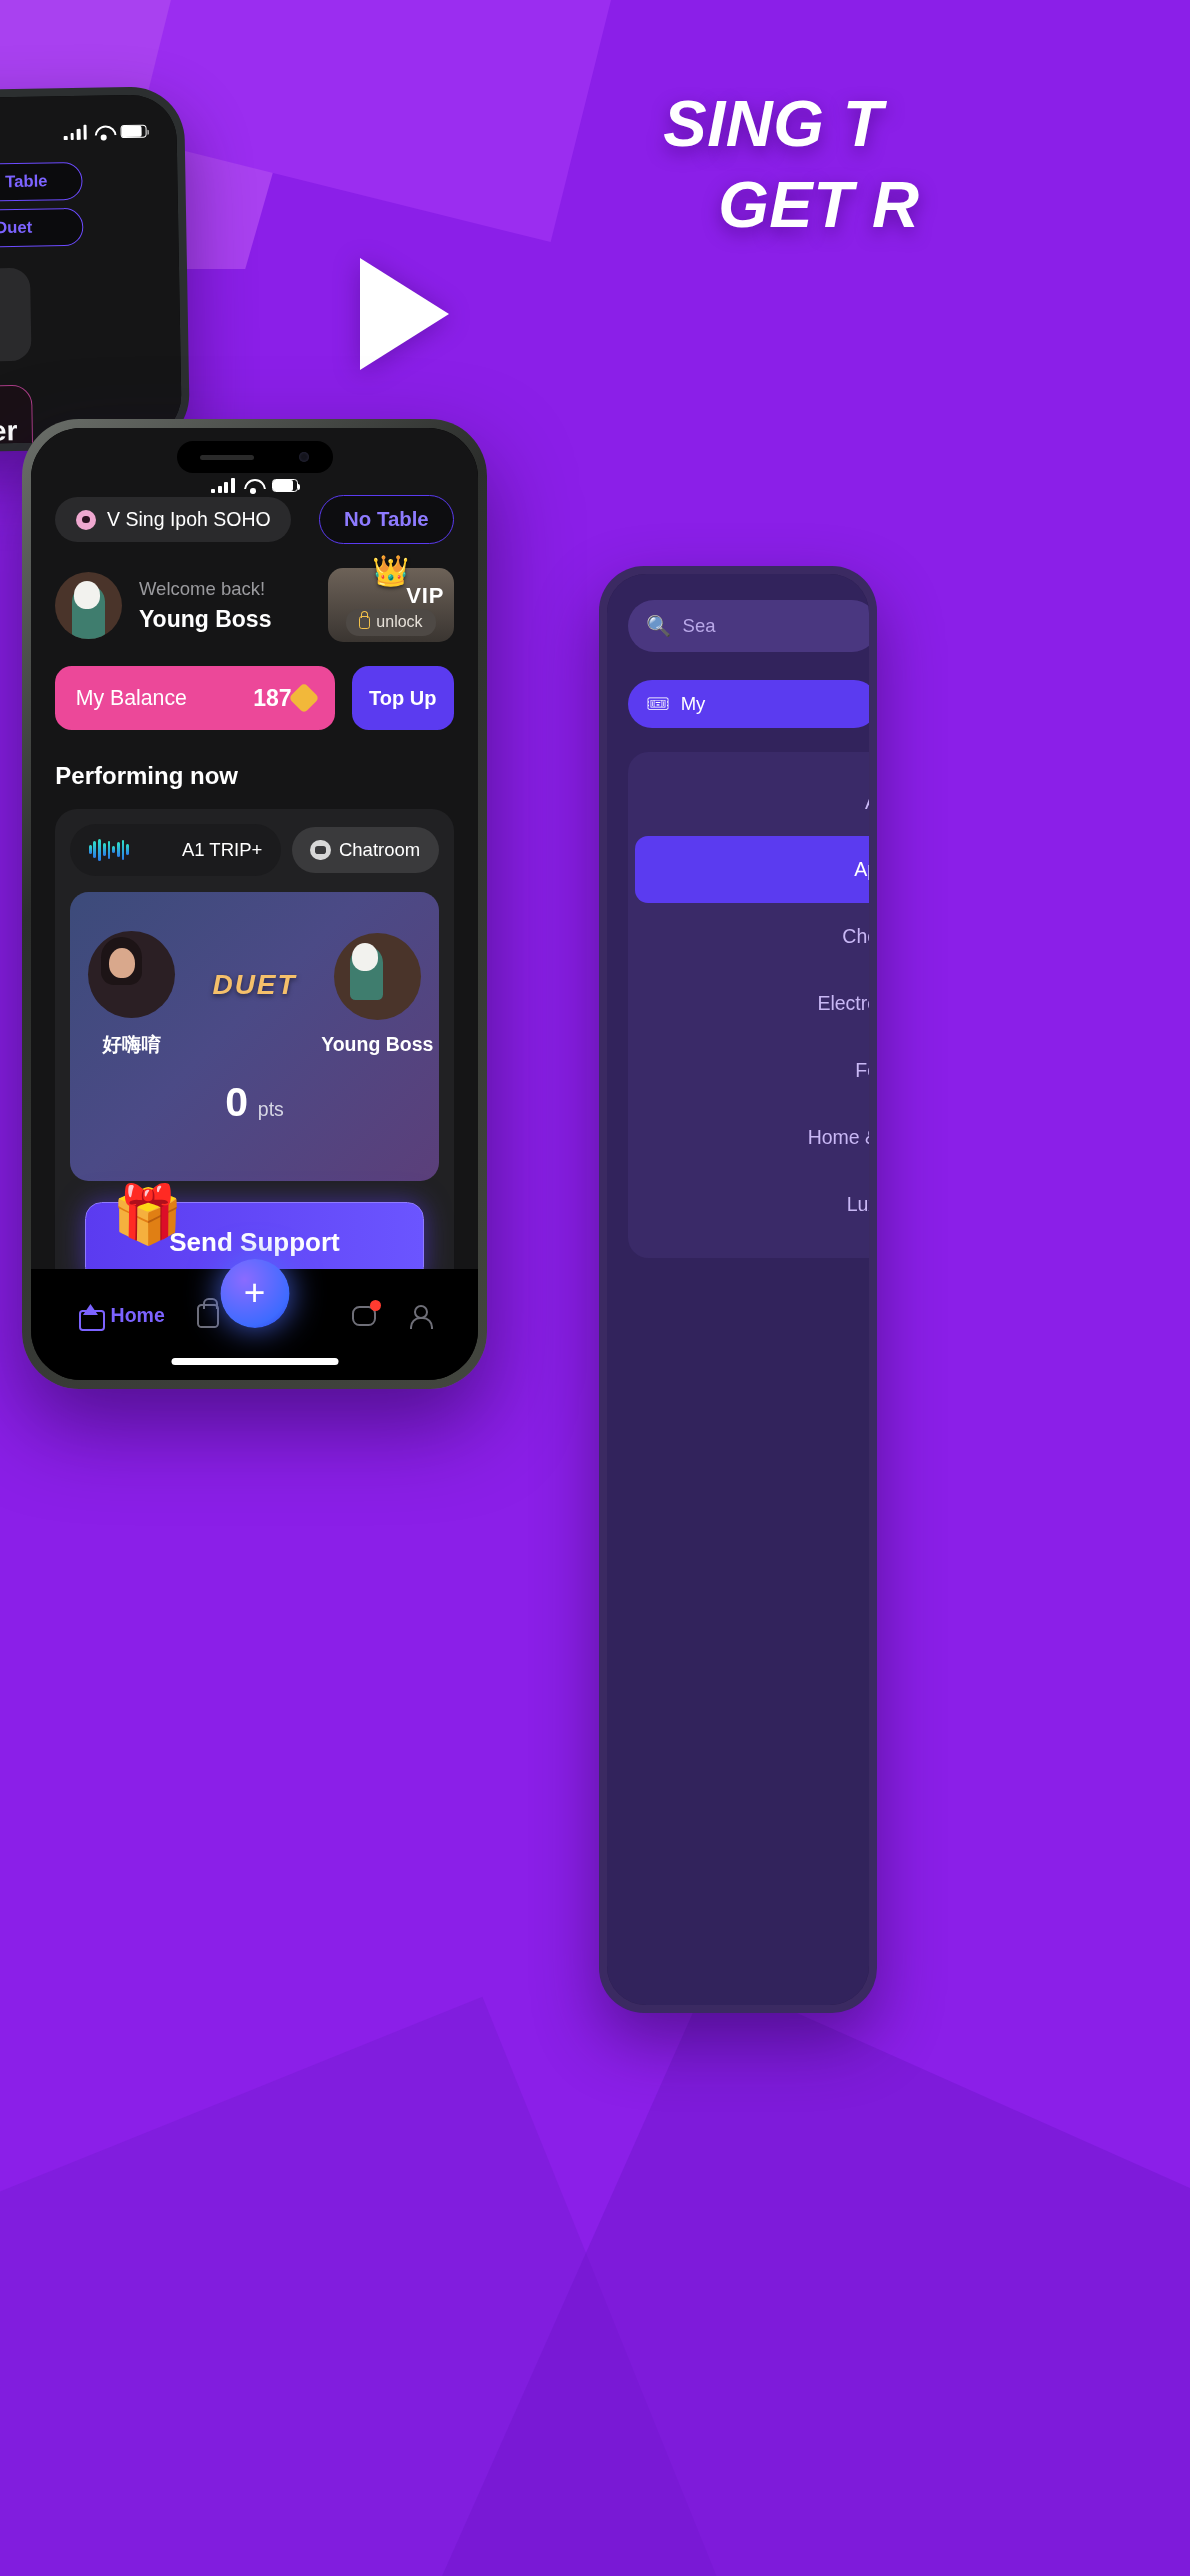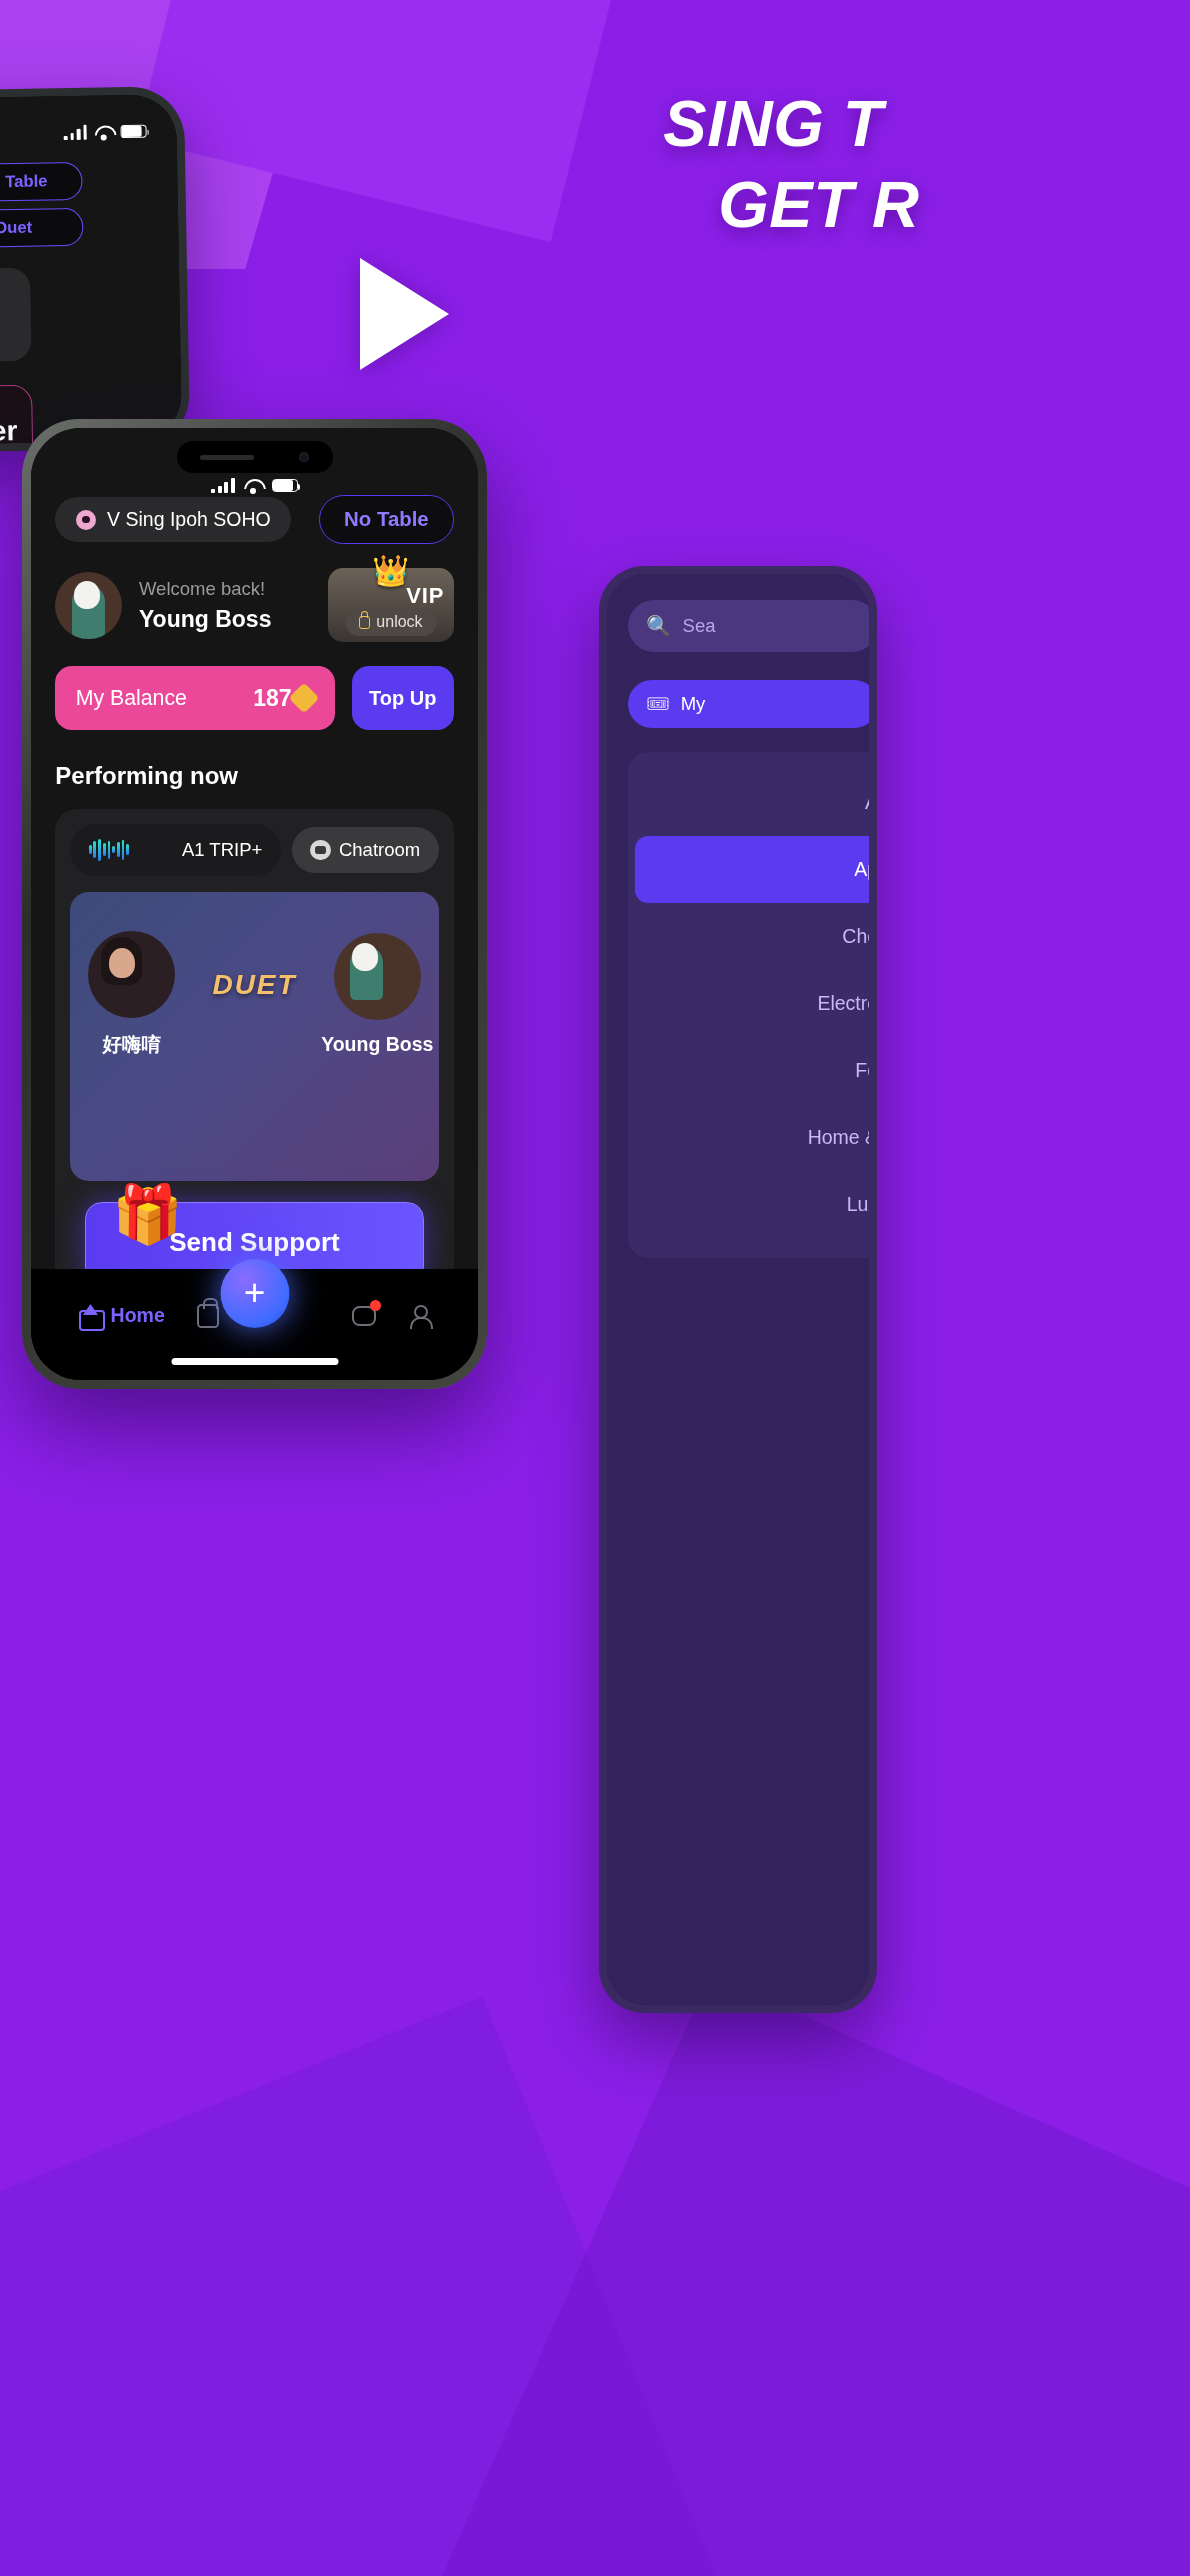--- a/index.html
+++ b/index.html
@@ -400,20 +400,24 @@
                 <div class="performer">
                   <div class="avatar girl"></div>
                   <div class="pname">好嗨唷</div>
                 </div>
                 <div class="duetlogo">DUET</div>
                 <div class="performer">
                   <div class="avatar bear"></div>
                   <div class="pname">Young Boss</div>
                 </div>
               </div>
+              <div class="pts">
+                <span class="n">0</span>
+                <span class="u">pts</span>
+              </div>
             </div>
 
             <div class="send-support">
               <span class="gift">🎁</span>
               <span class="label">Send Support</span>
             </div>
           </div>
 
           <div class="rec-title">Recommended Support</div>
         </div>

